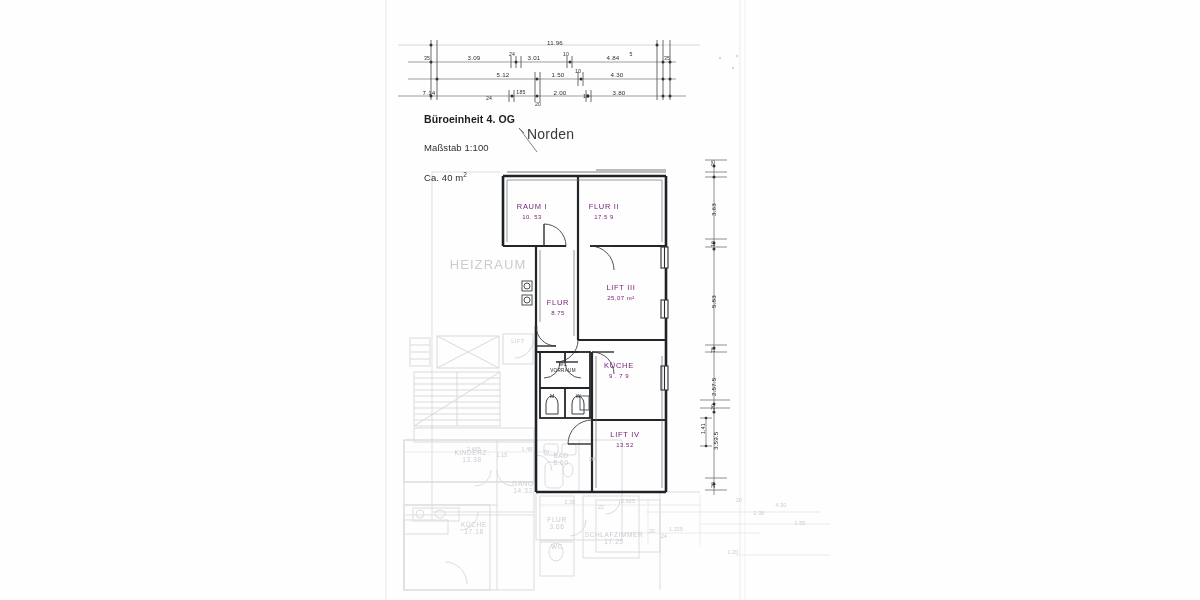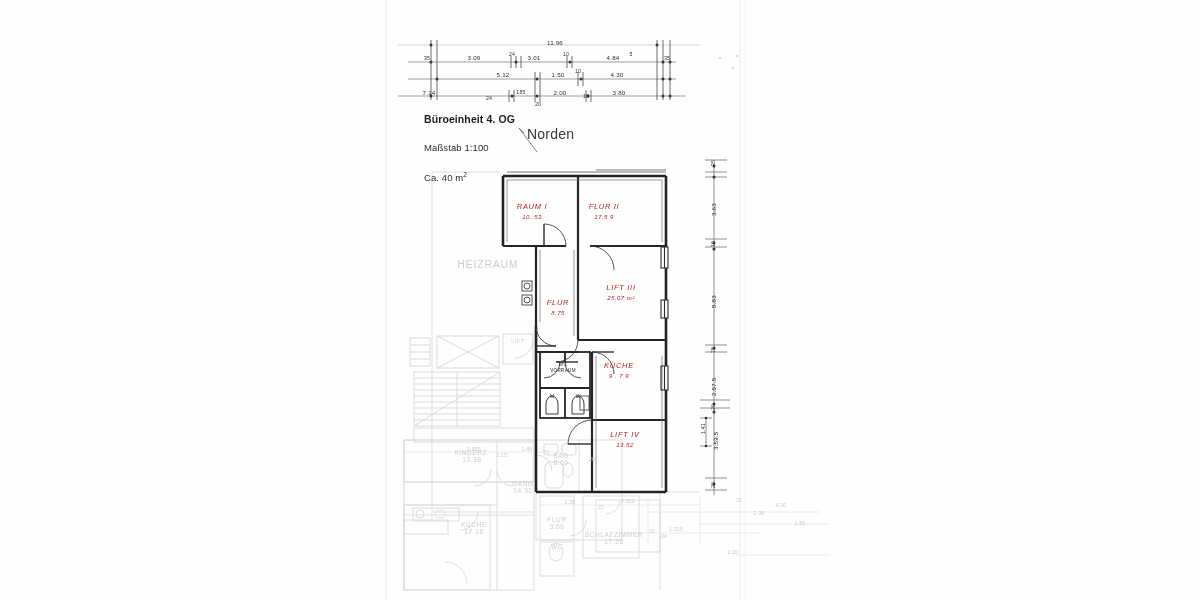--- a/index.html
+++ b/index.html
@@ -28,29 +28,29 @@
   }
   #titleblock .tb-line sup{font-size:6.5px;vertical-align:super;}
   #north-label{
     position:absolute;left:527px;top:126px;
     font-size:14px;color:#3a3a3a;letter-spacing:.2px;
   }
 
   
   .room{
     position:absolute;text-align:center;line-height:1.45;
-    color:#b91c1c;white-space:nowrap;font-style:italic;
+    color:#701a75;white-space:nowrap;
   }
   .room .rname{font-size:7.5px;letter-spacing:.7px;}
   .room .rarea{font-size:6px;letter-spacing:.5px;}
   .ghost{
     position:absolute;color:#c9ccd1;white-space:nowrap;
     font-size:6.5px;letter-spacing:.6px;text-align:center;
   }
-  .ghost.big{font-size:10px;letter-spacing:1.1px;}
+  .ghost.big{font-size:13px;letter-spacing:1.1px;}
 
   
   .dim{
     position:absolute;font-size:6.2px;color:#2f2f2f;
     white-space:nowrap;letter-spacing:.2px;
   }
   .dim.sm{font-size:5.2px;}
   .dim.vert{transform-origin:0 0;transform:rotate(-90deg);}
   .dim.faintd{color:#c6cacf;}
 

